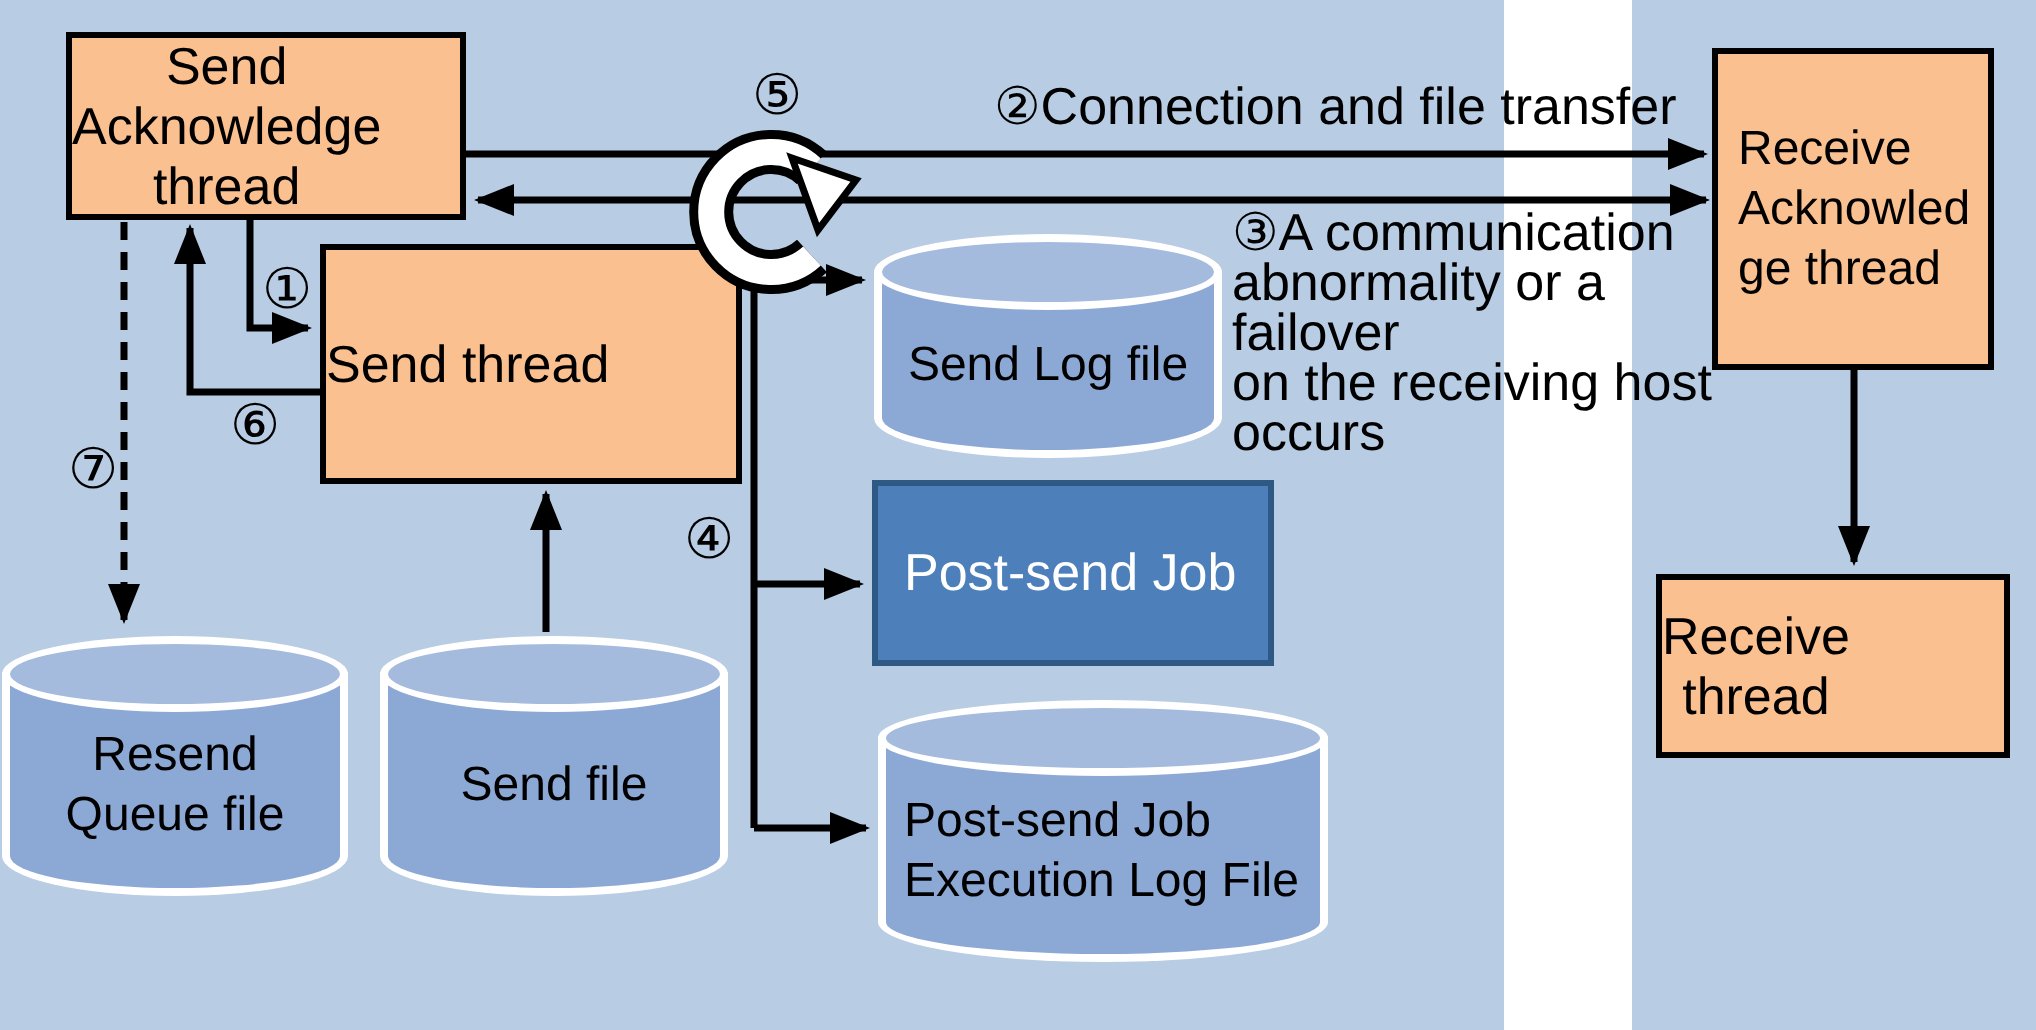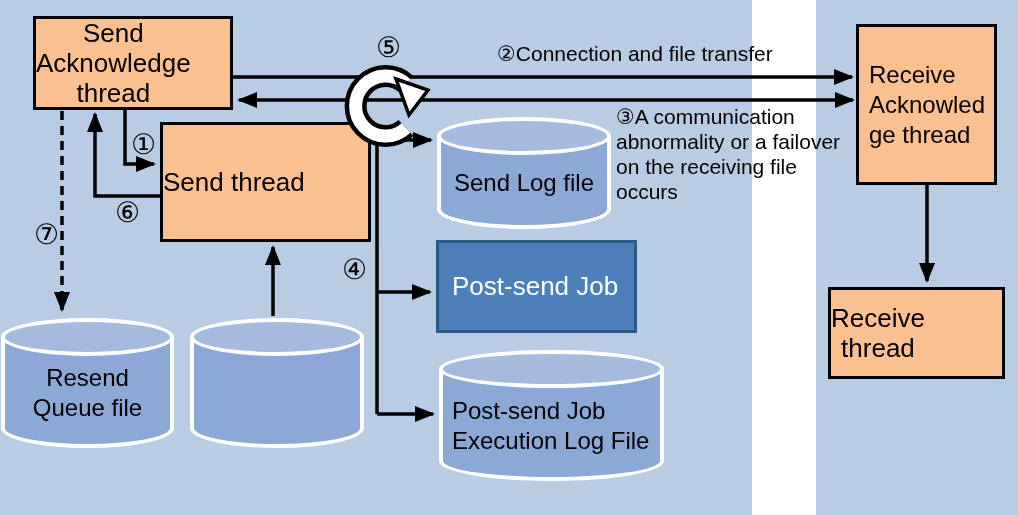--- a/index.html
+++ b/index.html
@@ -63,21 +63,21 @@
   
   .num {
     position:absolute; z-index:4; font-size:28px; line-height:28px;
     font-family:"DejaVu Sans","Liberation Sans",sans-serif;
   }
   #step1-label { left:131px; top:131px; }
   #step4-label { left:342px; top:256px; }
   #step5-label { left:376px; top:34px;  }
   #step6-label { left:115px; top:199px; }
   #step7-label { left:34px;  top:221px; }
-  .note { position:absolute; z-index:4; font-size:21px; line-height:25px; white-space:pre-line; }
+  .note { position:absolute; z-index:4; font-size:26px; line-height:25px; white-space:pre-line; }
   #step2-note { left:497px; top:41px; }
   #step3-note { left:616px; top:104px; width:240px; }
 </style>
 </head>
 <body>
 
 <div id="canvas">
 
   <div class="bg" id="bg-left"></div>
   <div class="bg" id="bg-right"></div>
@@ -117,20 +117,21 @@
   </div>
   <div class="cyl" id="resend-queue-file">
     <div class="cyl-body"></div>
     <div class="cyl-top"></div>
     <div class="lbl">Resend
 Queue file</div>
   </div>
   <div class="cyl" id="send-file">
     <div class="cyl-body"></div>
     <div class="cyl-top"></div>
+    <div class="lbl">Send file</div>
   </div>
 
   <svg id="wires" width="1018" height="515" viewBox="0 0 1018 515">
     <defs>
       <marker id="arr" markerUnits="userSpaceOnUse" markerWidth="22" markerHeight="18" refX="19" refY="9" orient="auto">
         <path d="M1,1 L21,9 L1,17 Z" fill="#000"></path>
       </marker>
       <marker id="arrRev" markerUnits="userSpaceOnUse" markerWidth="22" markerHeight="18" refX="19" refY="9" orient="auto-start-reverse">
         <path d="M1,1 L21,9 L1,17 Z" fill="#000"></path>
       </marker>
@@ -157,16 +158,16 @@
 
   <span class="num" id="step1-label">①</span>
   <span class="num" id="step4-label">④</span>
   <span class="num" id="step5-label">⑤</span>
   <span class="num" id="step6-label">⑥</span>
   <span class="num" id="step7-label">⑦</span>
 
   <div class="note" id="step2-note">②Connection and file transfer</div>
   <div class="note" id="step3-note">③A communication
 abnormality or a failover
-on the receiving file
+on the receiving host
 occurs</div>
 
 </div>
 
 </body></html>

